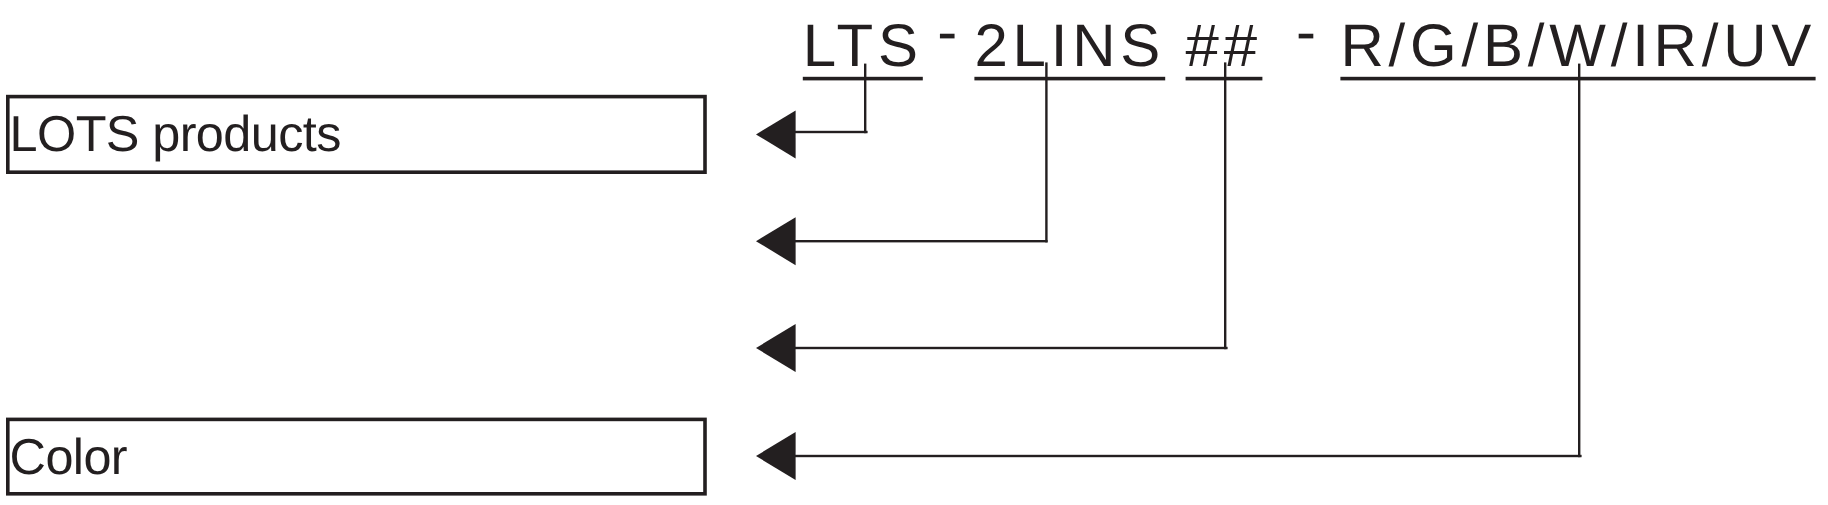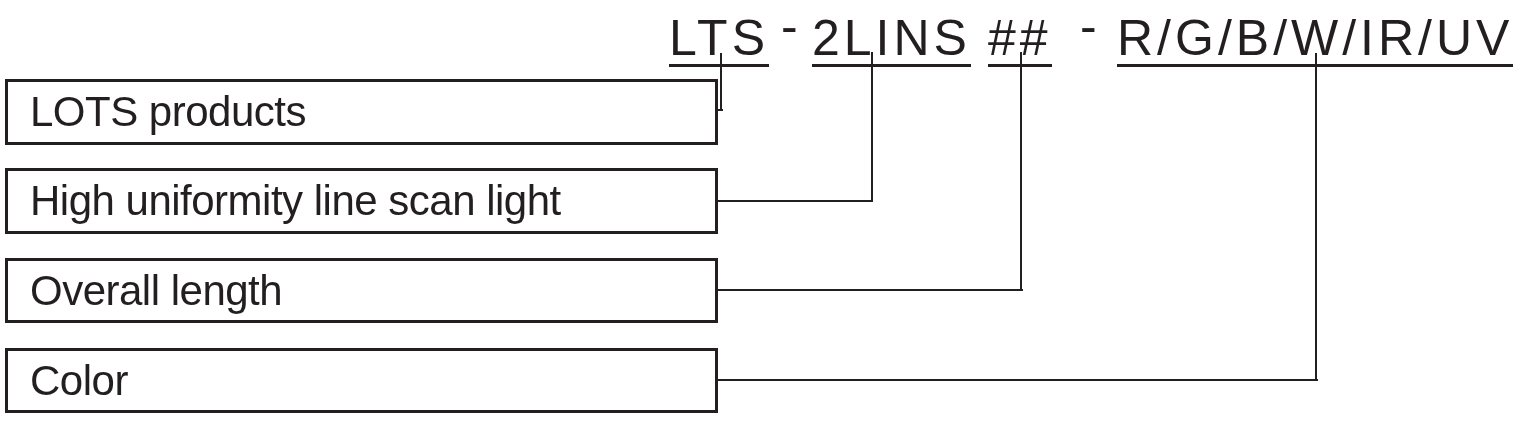--- a/index.html
+++ b/index.html
@@ -32,28 +32,27 @@
     position: absolute;
     top: 0;
     font-size: 50px;
     line-height: 52px;
     color: #231f20;
   }
   
   .label-box {
     position: absolute;
     left: 5px;
-    width: 713px;
+    width: 584px;
     height: 66px;
     border: 3px solid #231f20;
     box-sizing: border-box;
     background: #ffffff;
     display: flex;
     align-items: center;
-    padding-left: 22px;
   }
   .label-box span {
     font-size: 42px;
     letter-spacing: -0.5px;
     white-space: nowrap;
     color: #231f20;
   }
   .box-1 { top: 79px; }
   .box-2 { top: 168px; }
   .box-3 { top: 258px; height: 65px; }
@@ -116,23 +115,17 @@
   <div class="h-line h4"></div>
 
   <div class="arrow a1"></div>
   <div class="arrow a2"></div>
   <div class="arrow a3"></div>
   <div class="arrow a4"></div>
 
   <div class="label-box box-1">
     <span>LOTS products</span>
   </div>
-  <div class="label-box box-2">
-    <span>High uniformity line scan light</span>
-  </div>
-  <div class="label-box box-3">
-    <span>Overall length</span>
-  </div>
   <div class="label-box box-4">
     <span>Color</span>
   </div>
 
 </div>
 
 </body></html>

